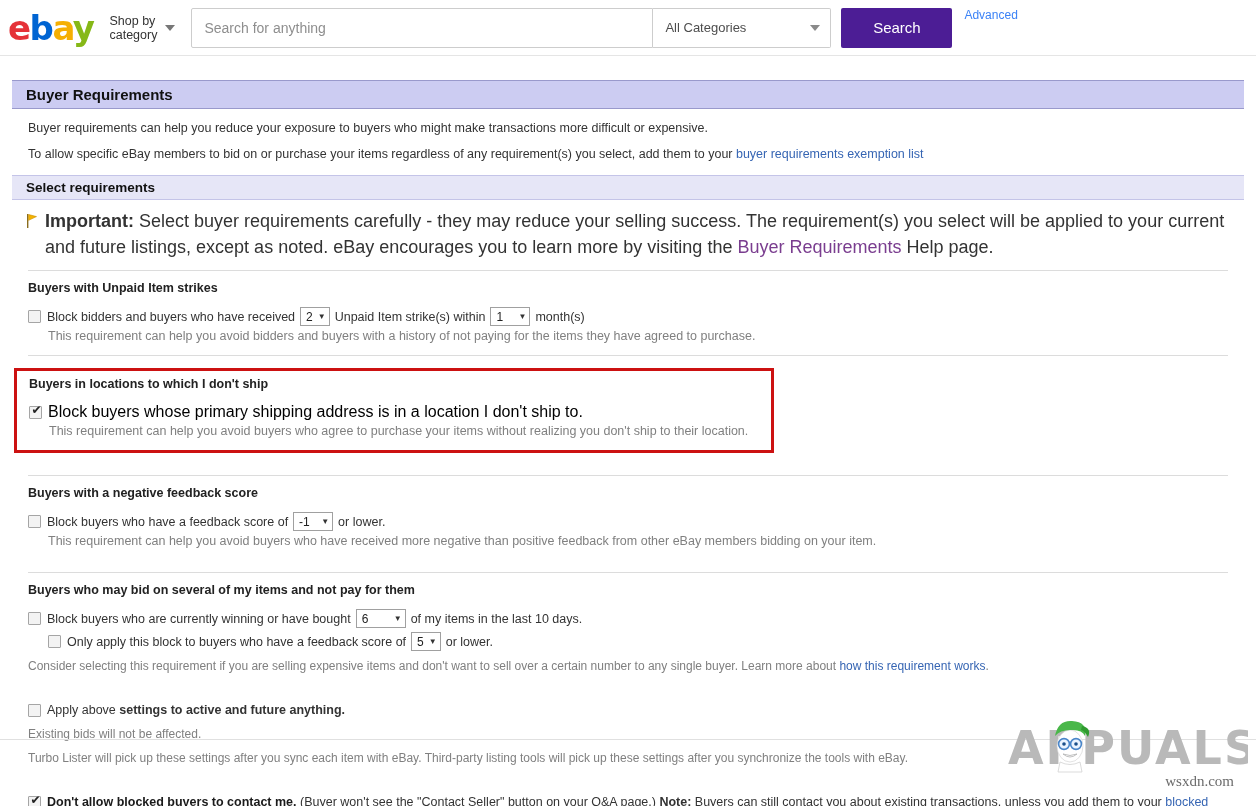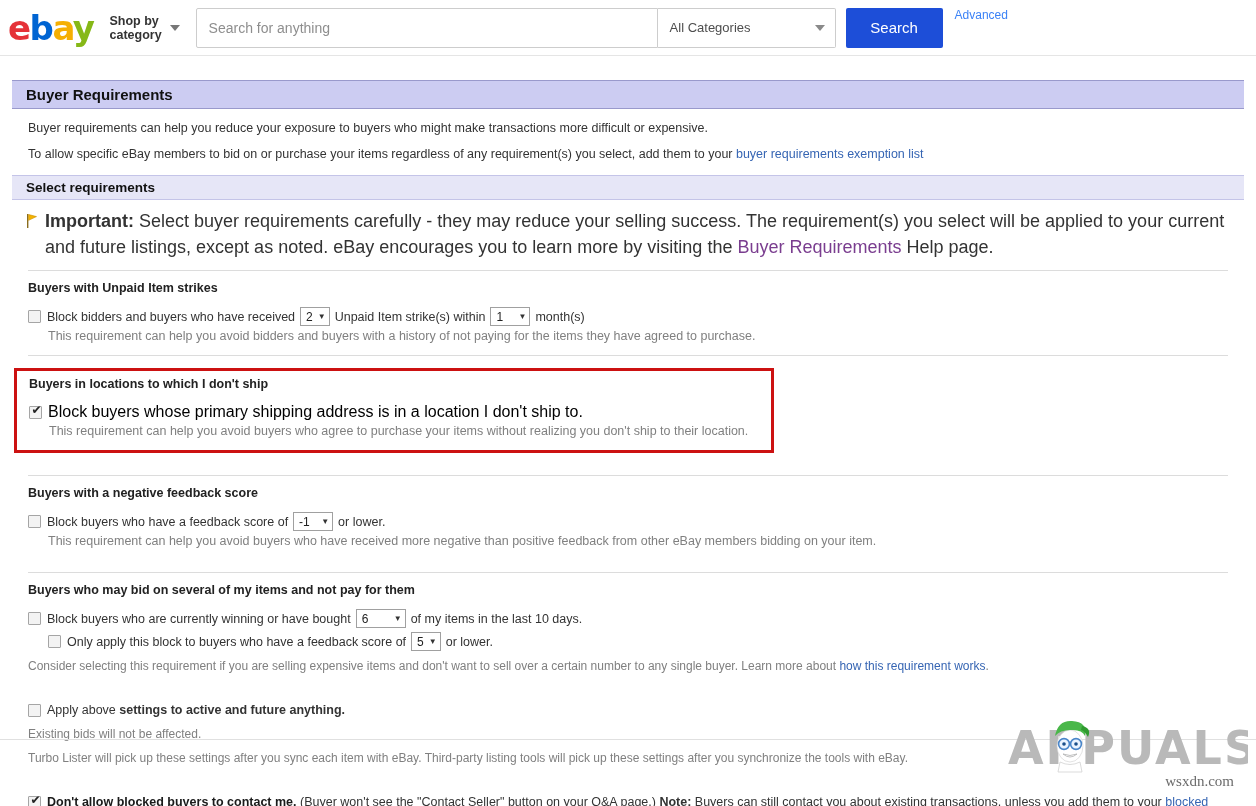--- a/index.html
+++ b/index.html
@@ -43,21 +43,20 @@
     display: flex;
     align-items: center;
     margin-left: 10px;
     cursor: pointer;
   }
   .sbc-text {
     font-size: 12.5px;
     color: #333;
     line-height: 14px;
     white-space: pre-line;
-    font-weight: bold;
   }
   .caret-down {
     width: 0; height: 0;
     border-left: 5px solid transparent;
     border-right: 5px solid transparent;
     border-top: 6px solid #777;
     margin-left: 8px;
   }
 
   .search-wrap {
@@ -96,23 +95,23 @@
     cursor: pointer;
   }
   .cat-caret {
     width: 0; height: 0;
     border-left: 5px solid transparent;
     border-right: 5px solid transparent;
     border-top: 6px solid #8a8a8a;
   }
   .search-btn {
     height: 40px;
-    width: 97px;
+    width: 111px;
     margin-left: 10px;
-    background: #1d4ed8;
+    background: #4c1d95;
     color: #fff;
     border: none;
     border-radius: 2px;
     font-size: 15px;
     font-family: "Liberation Sans", sans-serif;
     cursor: pointer;
   }
   .advanced-link {
     margin-left: 12px;
     font-size: 12px;

